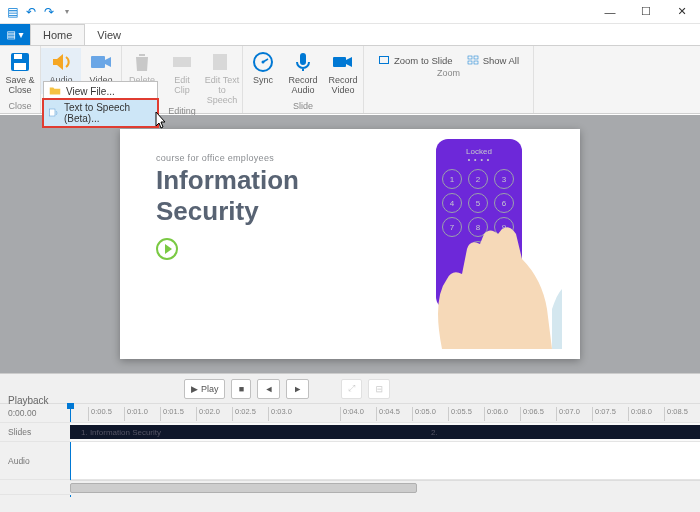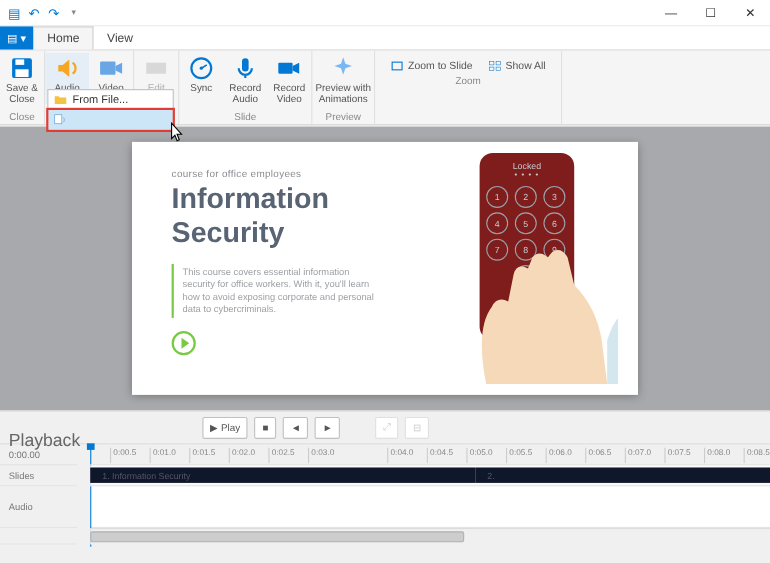--- a/index.html
+++ b/index.html
@@ -28,33 +28,33 @@
 .dd-icon { width: 14px; height: 14px; }
 .cursor { position: absolute; left: 150px; top: 110px; z-index: 30; }
 .stage { position: absolute; top: 115px; left: 0; right: 0; height: 258px; background: #a7a9ac; display: flex; align-items: center; justify-content: center; }
 .slide { width: 460px; height: 230px; background: #fff; box-shadow: 0 2px 8px rgba(0,0,0,0.3); position: relative; padding: 24px 0 0 36px; }
 .eyebrow { font-size: 9px; color: #8a8d91; letter-spacing: 0.3px; }
 .title { font-size: 26px; font-weight: 700; color: #586373; line-height: 1.05; margin-top: 4px; }
 .quote { border-left: 2px solid #7ac943; margin-top: 14px; padding: 2px 0 2px 8px; width: 190px; font-size: 8.5px; color: #9da0a5; line-height: 1.35; }
 .playcirc { margin-top: 12px; width: 22px; height: 22px; border: 2px solid #7ac943; border-radius: 50%; display: flex; align-items: center; justify-content: center; }
 .playcirc::after { content: ""; border-left: 7px solid #7ac943; border-top: 5px solid transparent; border-bottom: 5px solid transparent; margin-left: 2px; }
 .hand-phone { position: absolute; right: 18px; top: 10px; width: 180px; height: 210px; }
-.phone { position: absolute; right: 40px; top: 0; width: 86px; height: 170px; background: #7f1d1d; border-radius: 12px; padding: 8px 6px; }
+.phone { position: absolute; right: 40px; top: 0; width: 86px; height: 170px; background: #6d28d9; border-radius: 12px; padding: 8px 6px; }
 .phone .lock { color: #c5c9ce; font-size: 8px; text-align: center; }
 .phone .dots { color: #c5c9ce; font-size: 7px; text-align: center; letter-spacing: 1px; }
 .keypad { display: grid; grid-template-columns: repeat(3, 1fr); gap: 4px; margin-top: 6px; }
 .key { width: 20px; height: 20px; border-radius: 50%; border: 1px solid #9ba2ab; color: #c5c9ce; font-size: 8px; display: flex; align-items: center; justify-content: center; }
 .hand { position: absolute; right: 0; bottom: 0; width: 150px; height: 130px; }
 .hand svg { width: 100%; height: 100%; }
 .bottom { position: absolute; top: 373px; left: 0; right: 0; bottom: 0; background: #f0f0f0; border-top: 1px solid #ccc; display: flex; flex-direction: column; }
 .playback-row { display: flex; align-items: center; height: 30px; border-bottom: 1px solid #ddd; padding: 0 8px; gap: 6px; }
-.pb-label { font-size: 16px; color: #666; width: 170px; margin-top: 24px; }
+.pb-label { font-size: 10px; color: #666; width: 170px; margin-top: 24px; }
 .pb-btn { height: 20px; min-width: 20px; border: 1px solid #c0c0c0; background: #fff; border-radius: 2px; display: flex; align-items: center; justify-content: center; font-size: 9px; color: #555; padding: 0 6px; gap: 3px; }
 .pb-btn.disabled { color: #ccc; border-color: #e0e0e0; }
-.timeline { flex: 1; display: flex; font-size: 8.5px; color: #777; position: relative; gap: 12px; }
+.timeline { flex: 1; display: flex; font-size: 8.5px; color: #777; position: relative; }
 .tl-left { width: 70px; display: flex; flex-direction: column; }
 .tl-cell { height: 19px; border-bottom: 1px solid #e4e4e4; display: flex; align-items: center; padding-left: 8px; }
 .tl-right { flex: 1; position: relative; }
 .ruler { height: 19px; border-bottom: 1px solid #e4e4e4; position: relative; overflow: hidden; }
 .tick { position: absolute; top: 3px; font-size: 7.5px; color: #888; border-left: 1px solid #ccc; padding-left: 2px; height: 14px; }
 .slides-row { height: 19px; border-bottom: 1px solid #e4e4e4; position: relative; background: #fafafa; }
 .slide-seg { position: absolute; top: 2px; height: 14px; background: #eef3fa; border: 7px solid #0f172a; font-size: 8px; color: #556; padding-left: 4px; display: flex; align-items: center; }
 .audio-row { height: 38px; border-bottom: 1px solid #e4e4e4; background: #fff; }
 .tlscroll { height: 15px; background: #f0f0f0; border-top: 1px solid #ddd; position: relative; }
 .scroll-thumb { position: absolute; left: 0; top: 2px; height: 10px; width: 55%; background: #cdcdcd; border: 1px solid #b0b0b0; border-radius: 2px; }
@@ -116,24 +116,37 @@
           </svg>
         <span>Video</span>
       </div>
     </div>
     <div class="group-label">Insert</div>
   </div>
   <div class="group">
     <div class="group-items">
       <div class="btn-lg gray">
         <svg class="ico" viewBox="0 0 24 24">
+            <path d="M6 7h12l-1 14H7L6 7zm3-3h6v2H9z" fill="#c8c8c8"></path>
+          </svg>
+        <span>Delete</span>
+      </div>
+      <div class="btn-lg gray">
+        <svg class="ico" viewBox="0 0 24 24">
             <rect x="3" y="7" width="18" height="10" fill="#d8d8d8"></rect>
           </svg>
         <span style="white-space:pre-line">Edit
 Clip</span>
+      </div>
+      <div class="btn-lg gray">
+        <svg class="ico" viewBox="0 0 24 24">
+            <rect x="3" y="4" width="14" height="16" fill="#d8d8d8"></rect>
+          </svg>
+        <span style="white-space:pre-line">Edit Text
+to Speech</span>
       </div>
     </div>
     <div class="group-label">Editing</div>
   </div>
   <div class="group">
     <div class="group-items">
       <div class="btn-lg">
         <svg class="ico" viewBox="0 0 24 24">
             <circle cx="12" cy="12" r="9" fill="none" stroke="#0078d4" stroke-width="2"></circle>
             <circle cx="12" cy="12" r="1.5" fill="#0078d4"></circle>
@@ -152,32 +165,20 @@
       <div class="btn-lg">
         <svg class="ico" viewBox="0 0 24 24">
             <rect x="2" y="7" width="13" height="10" rx="1" fill="#0078d4"></rect>
             <path d="M15 10l6-3v10l-6-3z" fill="#0078d4"></path>
           </svg>
         <span style="white-space:pre-line">Record
 Video</span>
       </div>
     </div>
     <div class="group-label">Slide</div>
-  </div>
-  <div class="group">
-    <div class="group-items">
-      <div class="btn-lg" style="width:56px">
-        <svg class="ico" viewBox="0 0 24 24">
-            <path d="M12 2l2 6 6 2-6 2-2 6-2-6-6-2 6-2z" fill="#7ab8f5"></path>
-          </svg>
-        <span style="white-space:pre-line">Preview with
-Animations</span>
-      </div>
-    </div>
-    <div class="group-label">Preview</div>
   </div>
   <div class="group">
     <div class="zoom-group">
       <div class="btn-sm">
         <svg width="12" height="12" viewBox="0 0 24 24">
             <rect x="3" y="5" width="18" height="14" fill="none" stroke="#0078d4" stroke-width="2"></rect>
           </svg>
         <span>Zoom to Slide</span>
       </div>
       <div class="btn-sm">
@@ -192,40 +193,40 @@
     </div>
     <div class="group-label">Zoom</div>
   </div>
 </div>
 
 <div class="dropdown-menu">
   <div class="dropdown-item">
     <svg class="dd-icon" viewBox="0 0 24 24">
         <path d="M3 6h6l2 2h10v10H3z" fill="#f5c242"></path>
       </svg>
-    <span>From File...</span>
+    <span>View File...</span>
   </div>
   <div class="dropdown-item highlighted">
     <svg class="dd-icon" viewBox="0 0 24 24">
         <rect x="3" y="4" width="11" height="14" fill="#fff" stroke="#5b9bd5"></rect>
         <path d="M16 8a5 5 0 010 8" stroke="#5b9bd5" fill="none"></path>
       </svg>
+    <span>Text to Speech (Beta)...</span>
   </div>
 </div>
 
 <svg class="cursor" width="20" height="24" viewBox="0 0 20 24">
     <path d="M6 2v14l3-3 2 5 2-1-2-5h4z" fill="#fff" stroke="#000"></path>
   </svg>
 
 <div class="stage">
   <div class="slide">
     <div class="eyebrow">course for office employees</div>
     <div class="title">Information</div>
     <div class="title">Security</div>
-    <div class="quote">This course covers essential information security for office workers. With it, you'll learn how to avoid exposing corporate and personal data to cybercriminals.</div>
     <div class="playcirc"></div>
     <div class="hand-phone">
       <div class="phone">
         <div class="lock">Locked</div>
         <div class="dots">• • • •</div>
         <div class="keypad">
           <div class="key">1</div>
             <div class="key">2</div>
             <div class="key">3</div>
           <div class="key">4</div>

